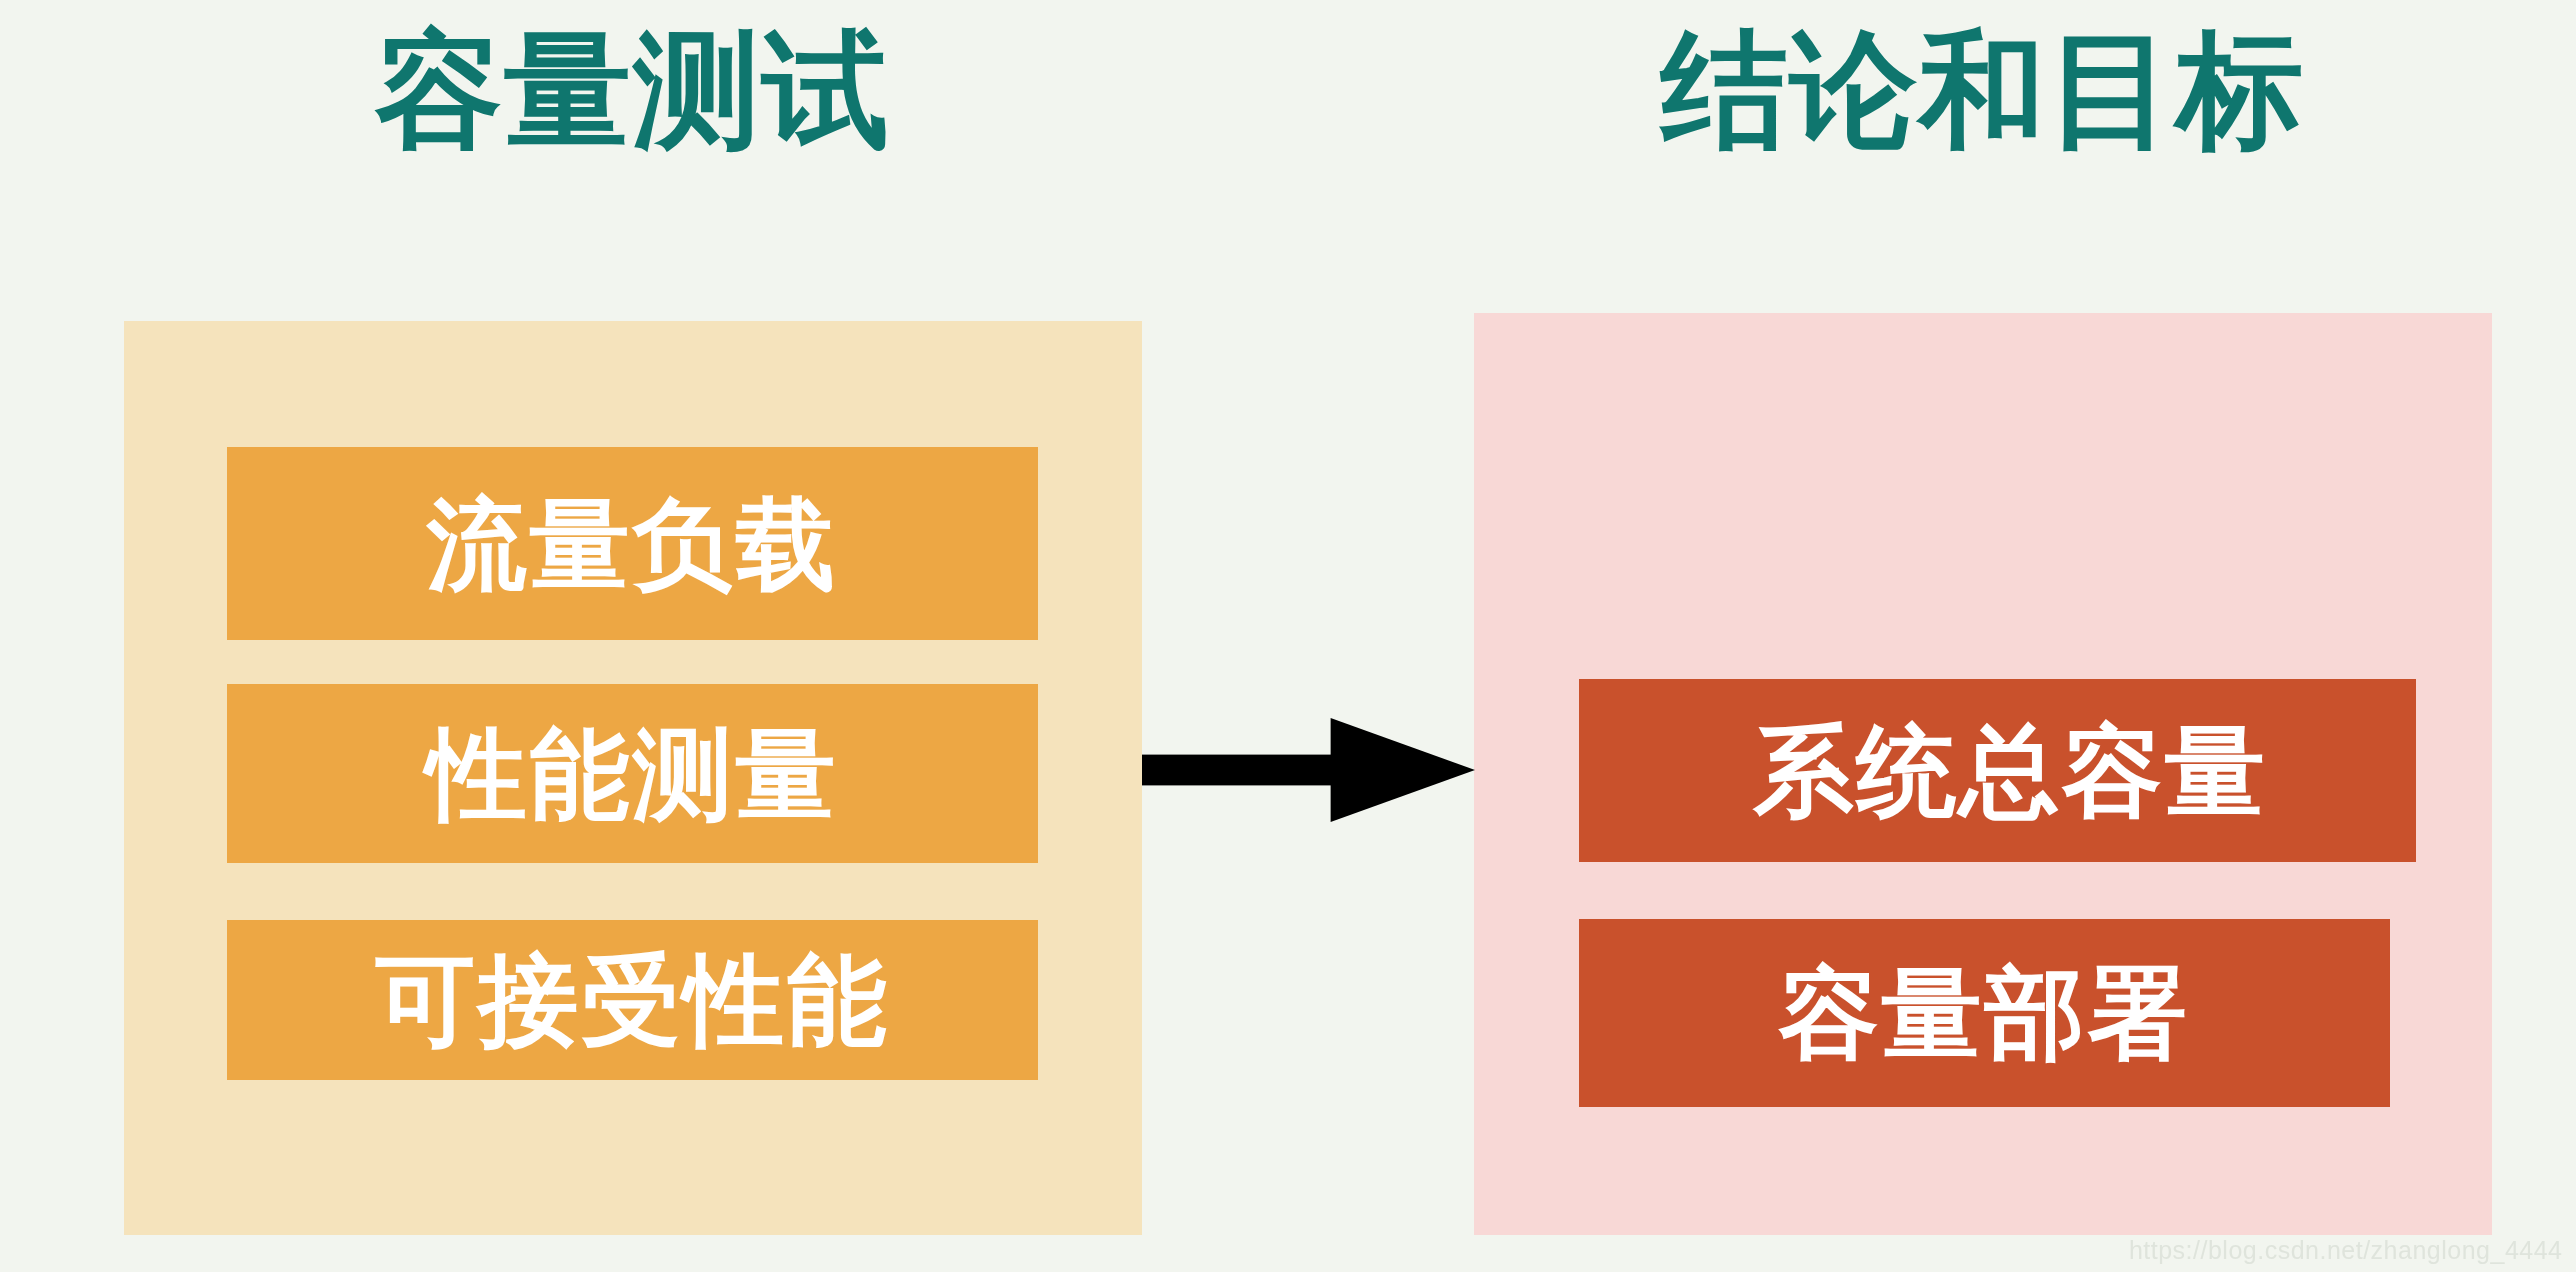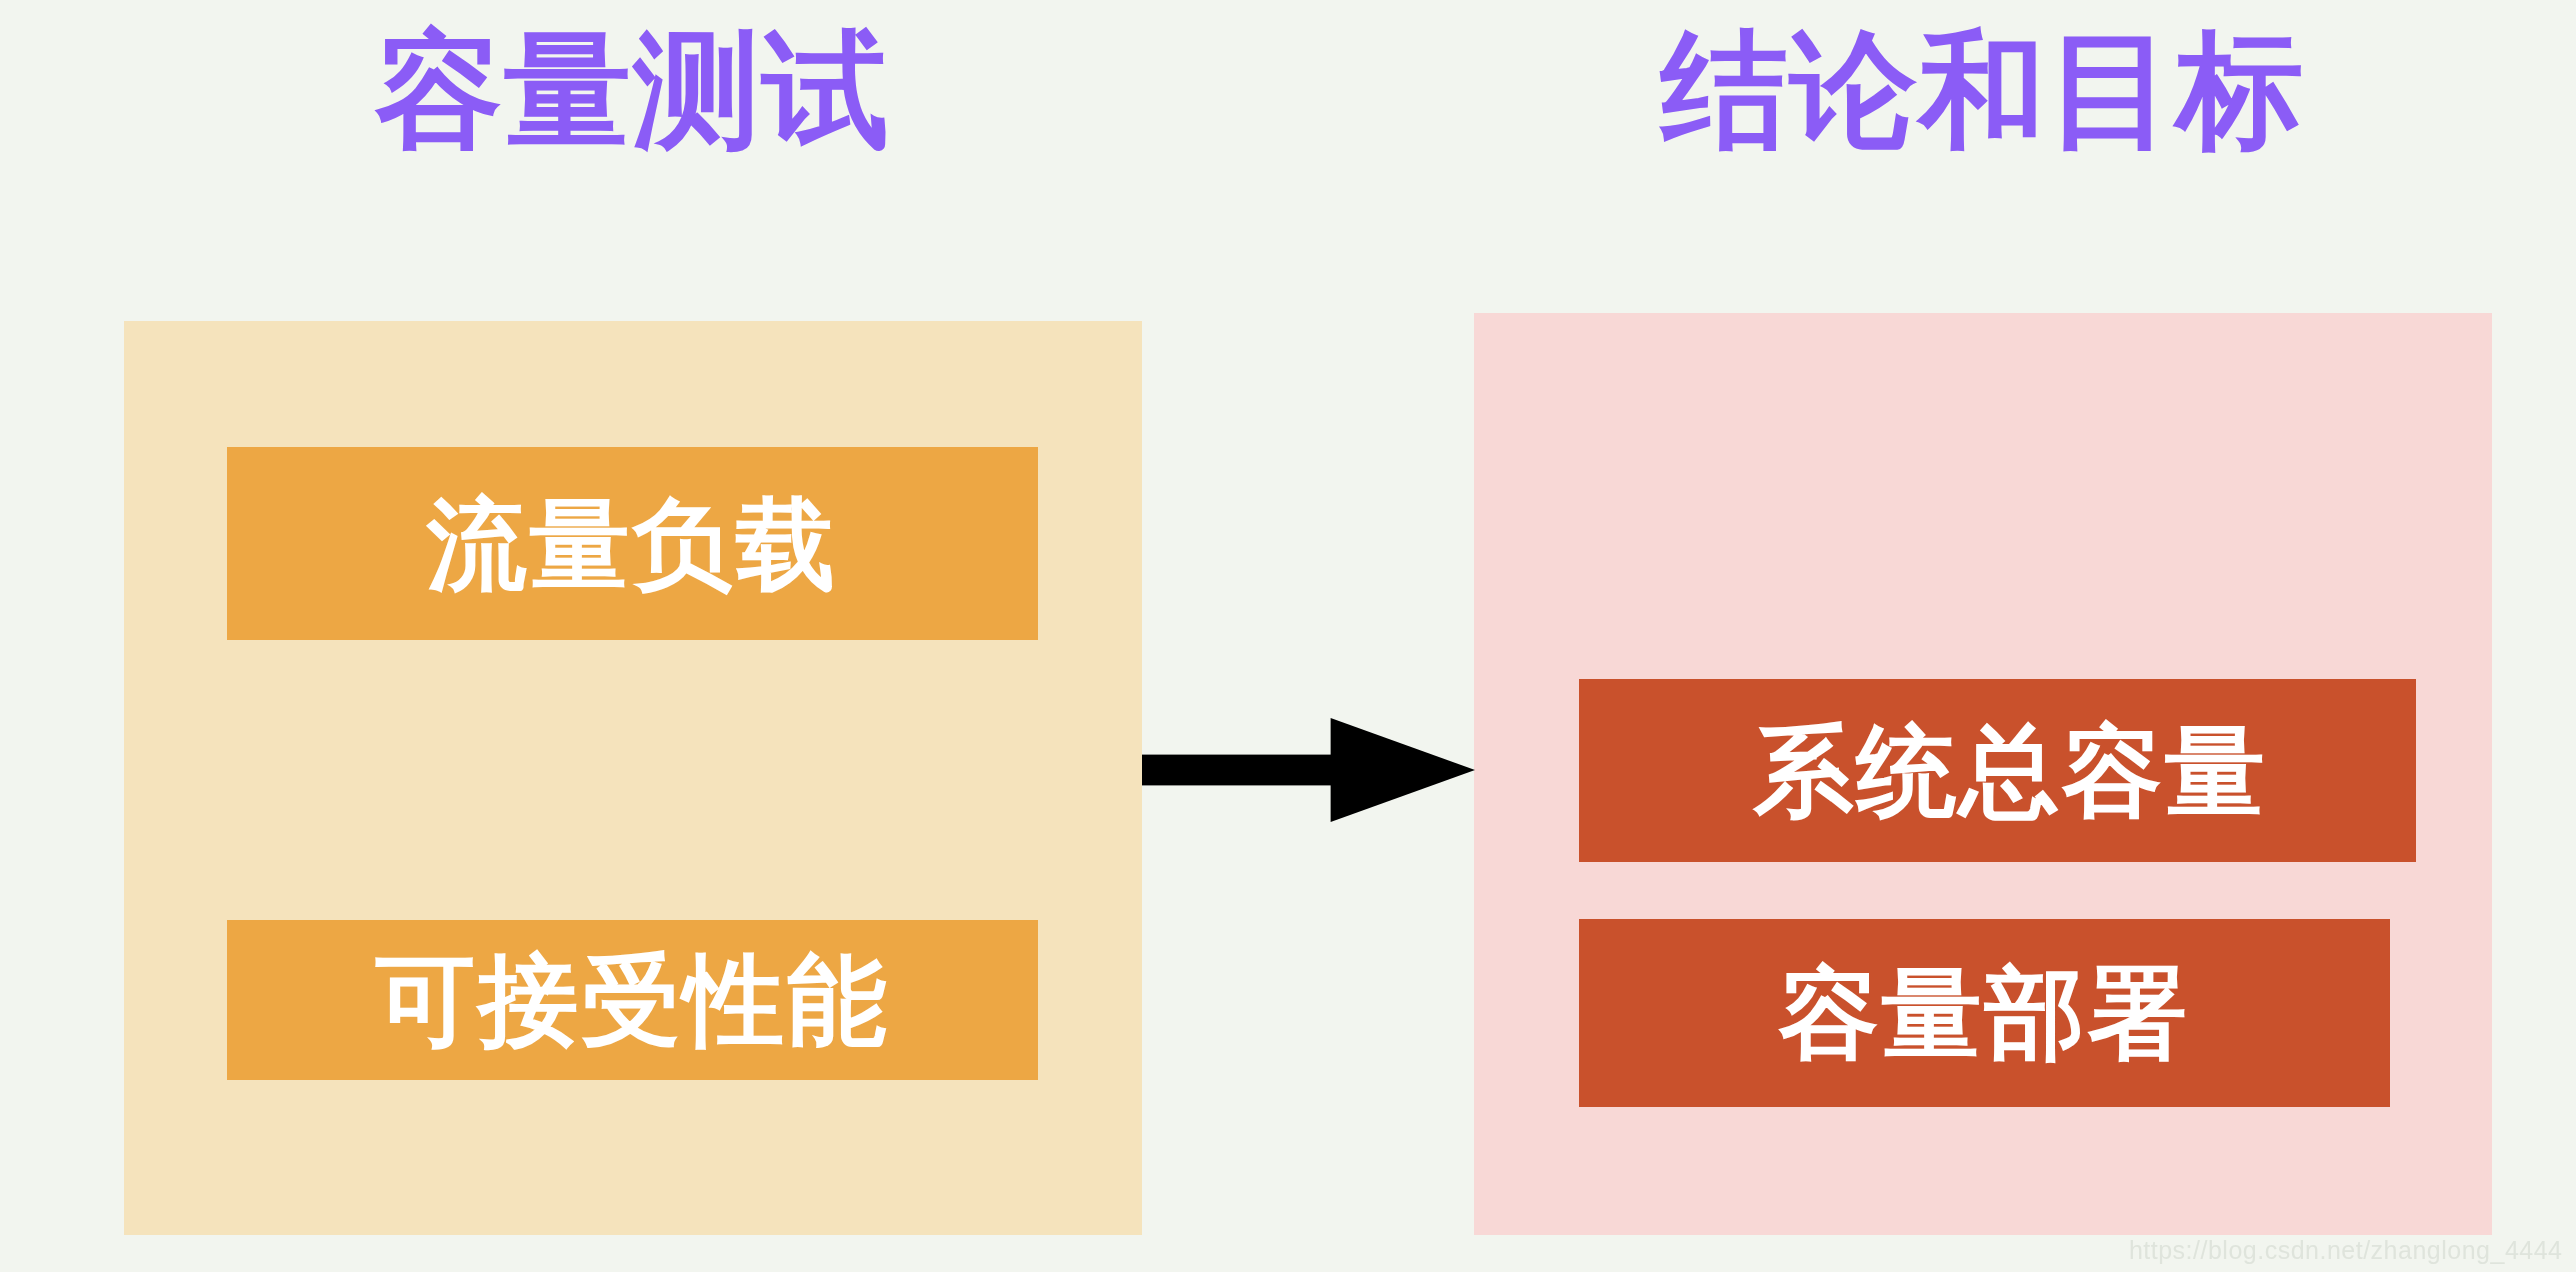--- a/index.html
+++ b/index.html
@@ -21,21 +21,21 @@
     top: 0;
     width: 2576px;
     height: 1273px;
   }
 
   
   .column-title {
     position: absolute;
     font-size: 127px;
     font-weight: bold;
-    color: #8b5cf6;
+    color: #0f766e;
     line-height: 1;
     letter-spacing: 1.9px;
     white-space: nowrap;
     text-align: center;
   }
   #title-left {
     left: 124px;
     top: 27px;
     width: 1018px;
   }
@@ -122,20 +122,23 @@
 <div id="diagram-root">
 
   <div id="title-left" class="column-title">容量测试</div>
 
   <div id="title-right" class="column-title">结论和目标</div>
 
   <div id="panel-capacity-test" class="panel">
     <div class="item-box orange orange-0">
       <span>流量负载</span>
     </div>
+    <div class="item-box orange orange-1">
+      <span>性能测量</span>
+    </div>
     <div class="item-box orange orange-2">
       <span>可接受性能</span>
     </div>
   </div>
 
   <div id="panel-conclusion-goal" class="panel">
     <div class="item-box red red-1">
       <span>系统总容量</span>
     </div>
     <div class="item-box red red-2">

